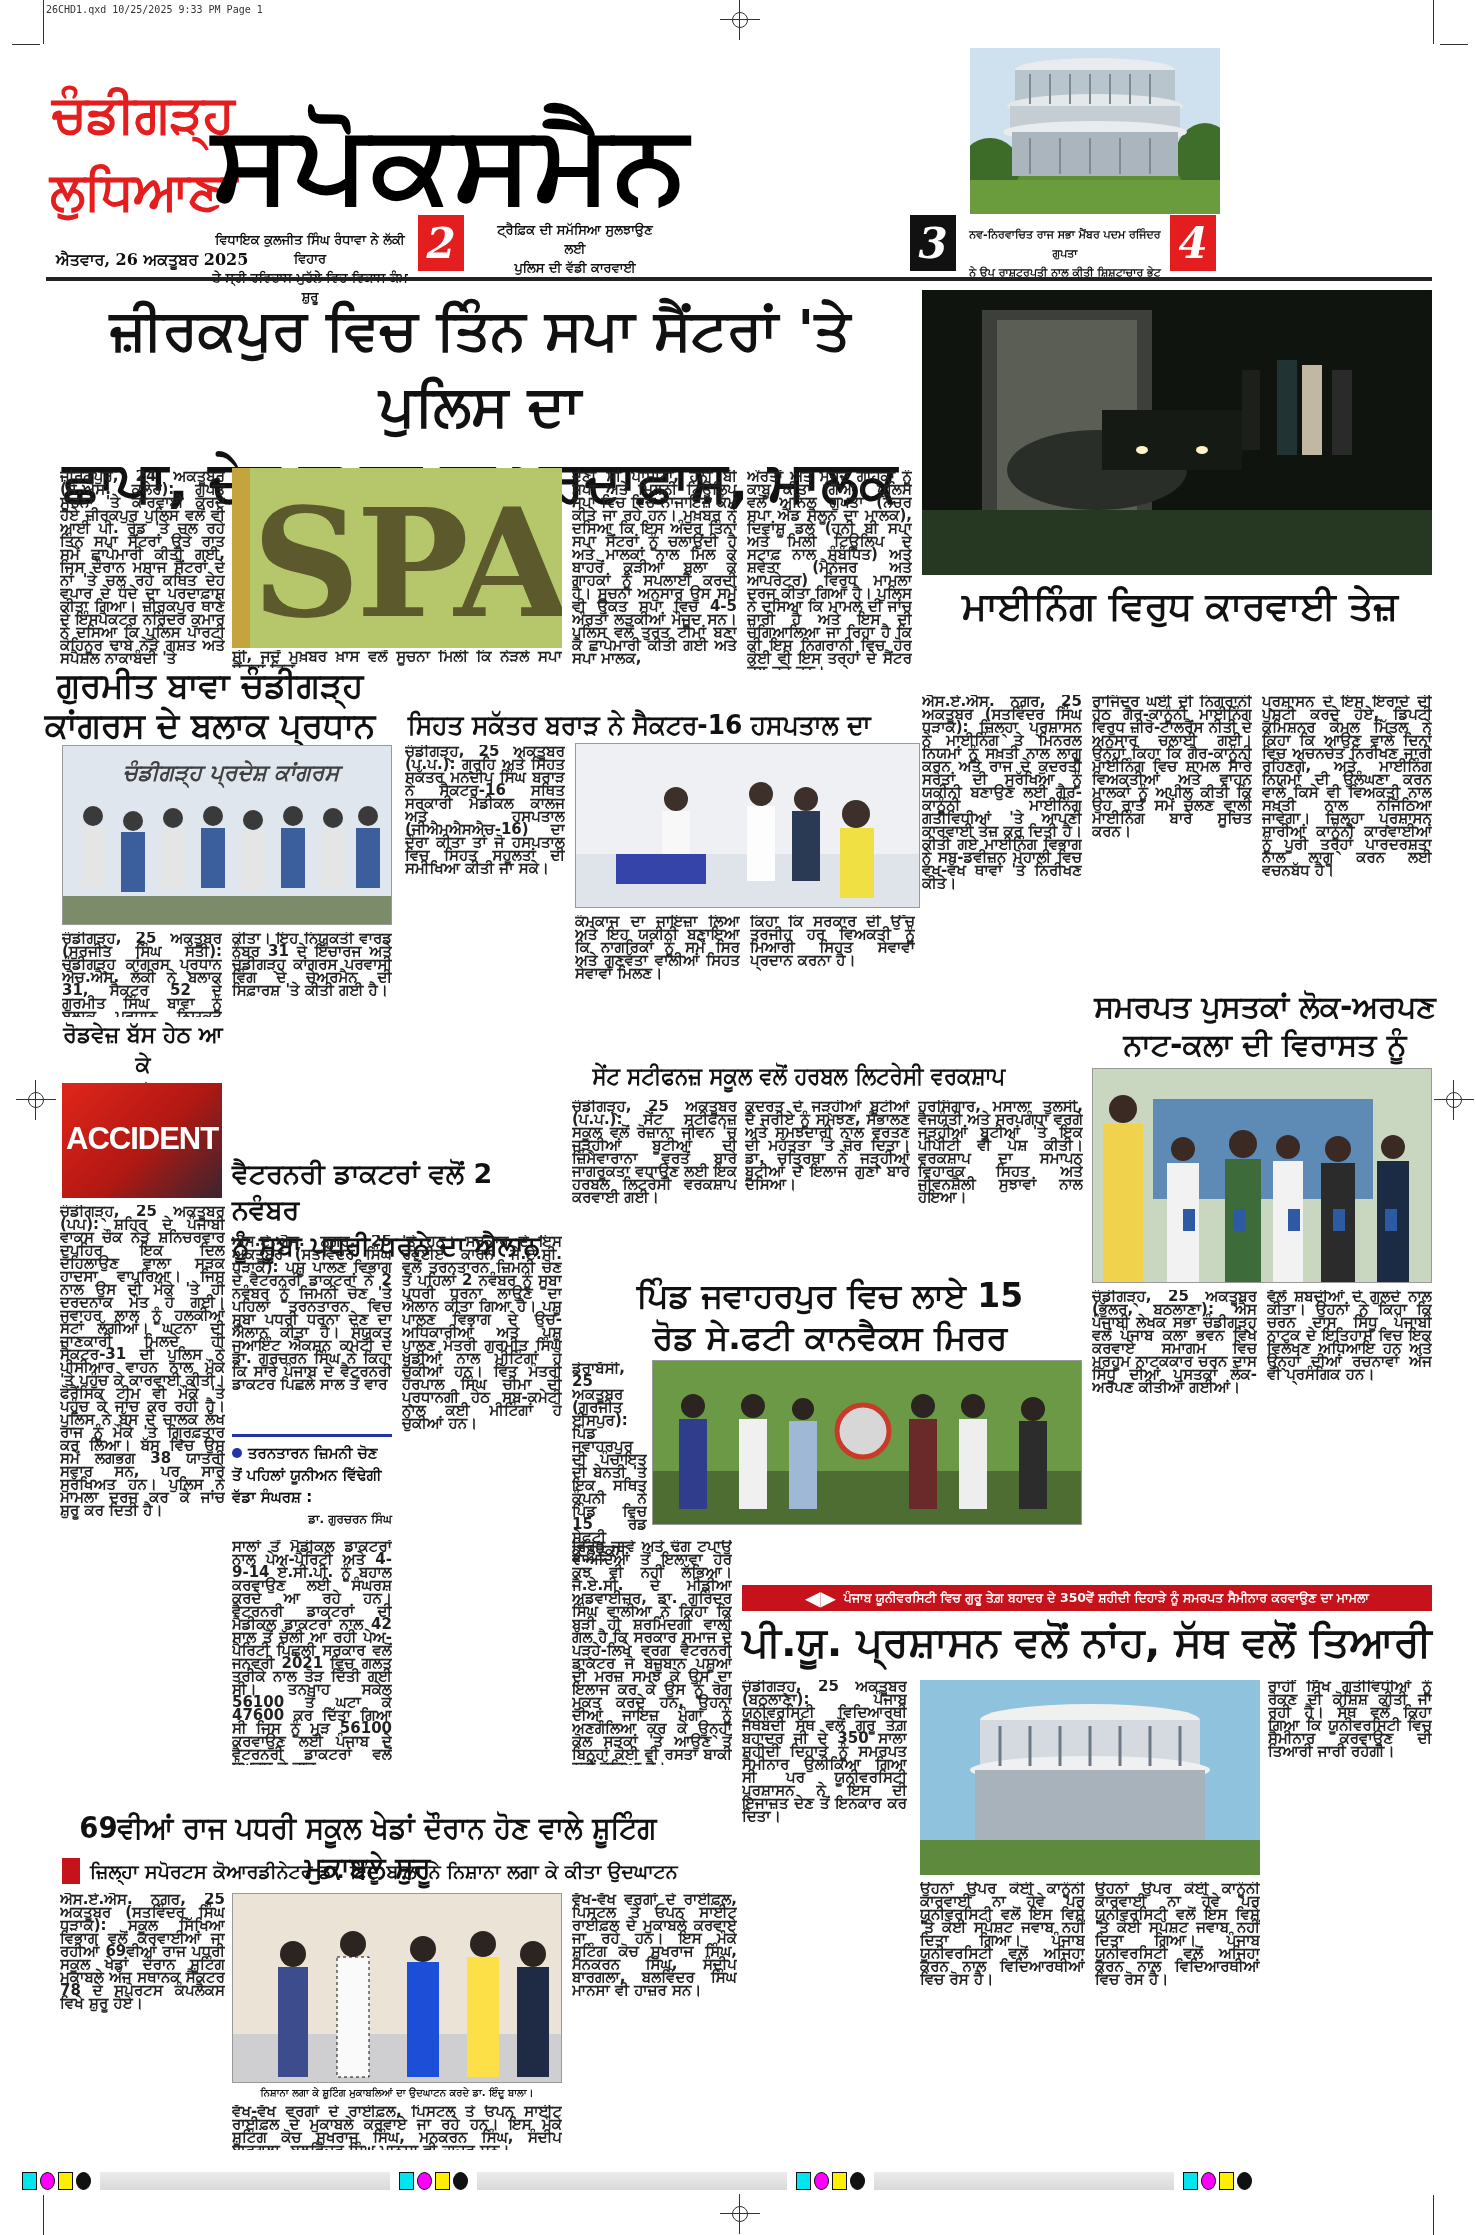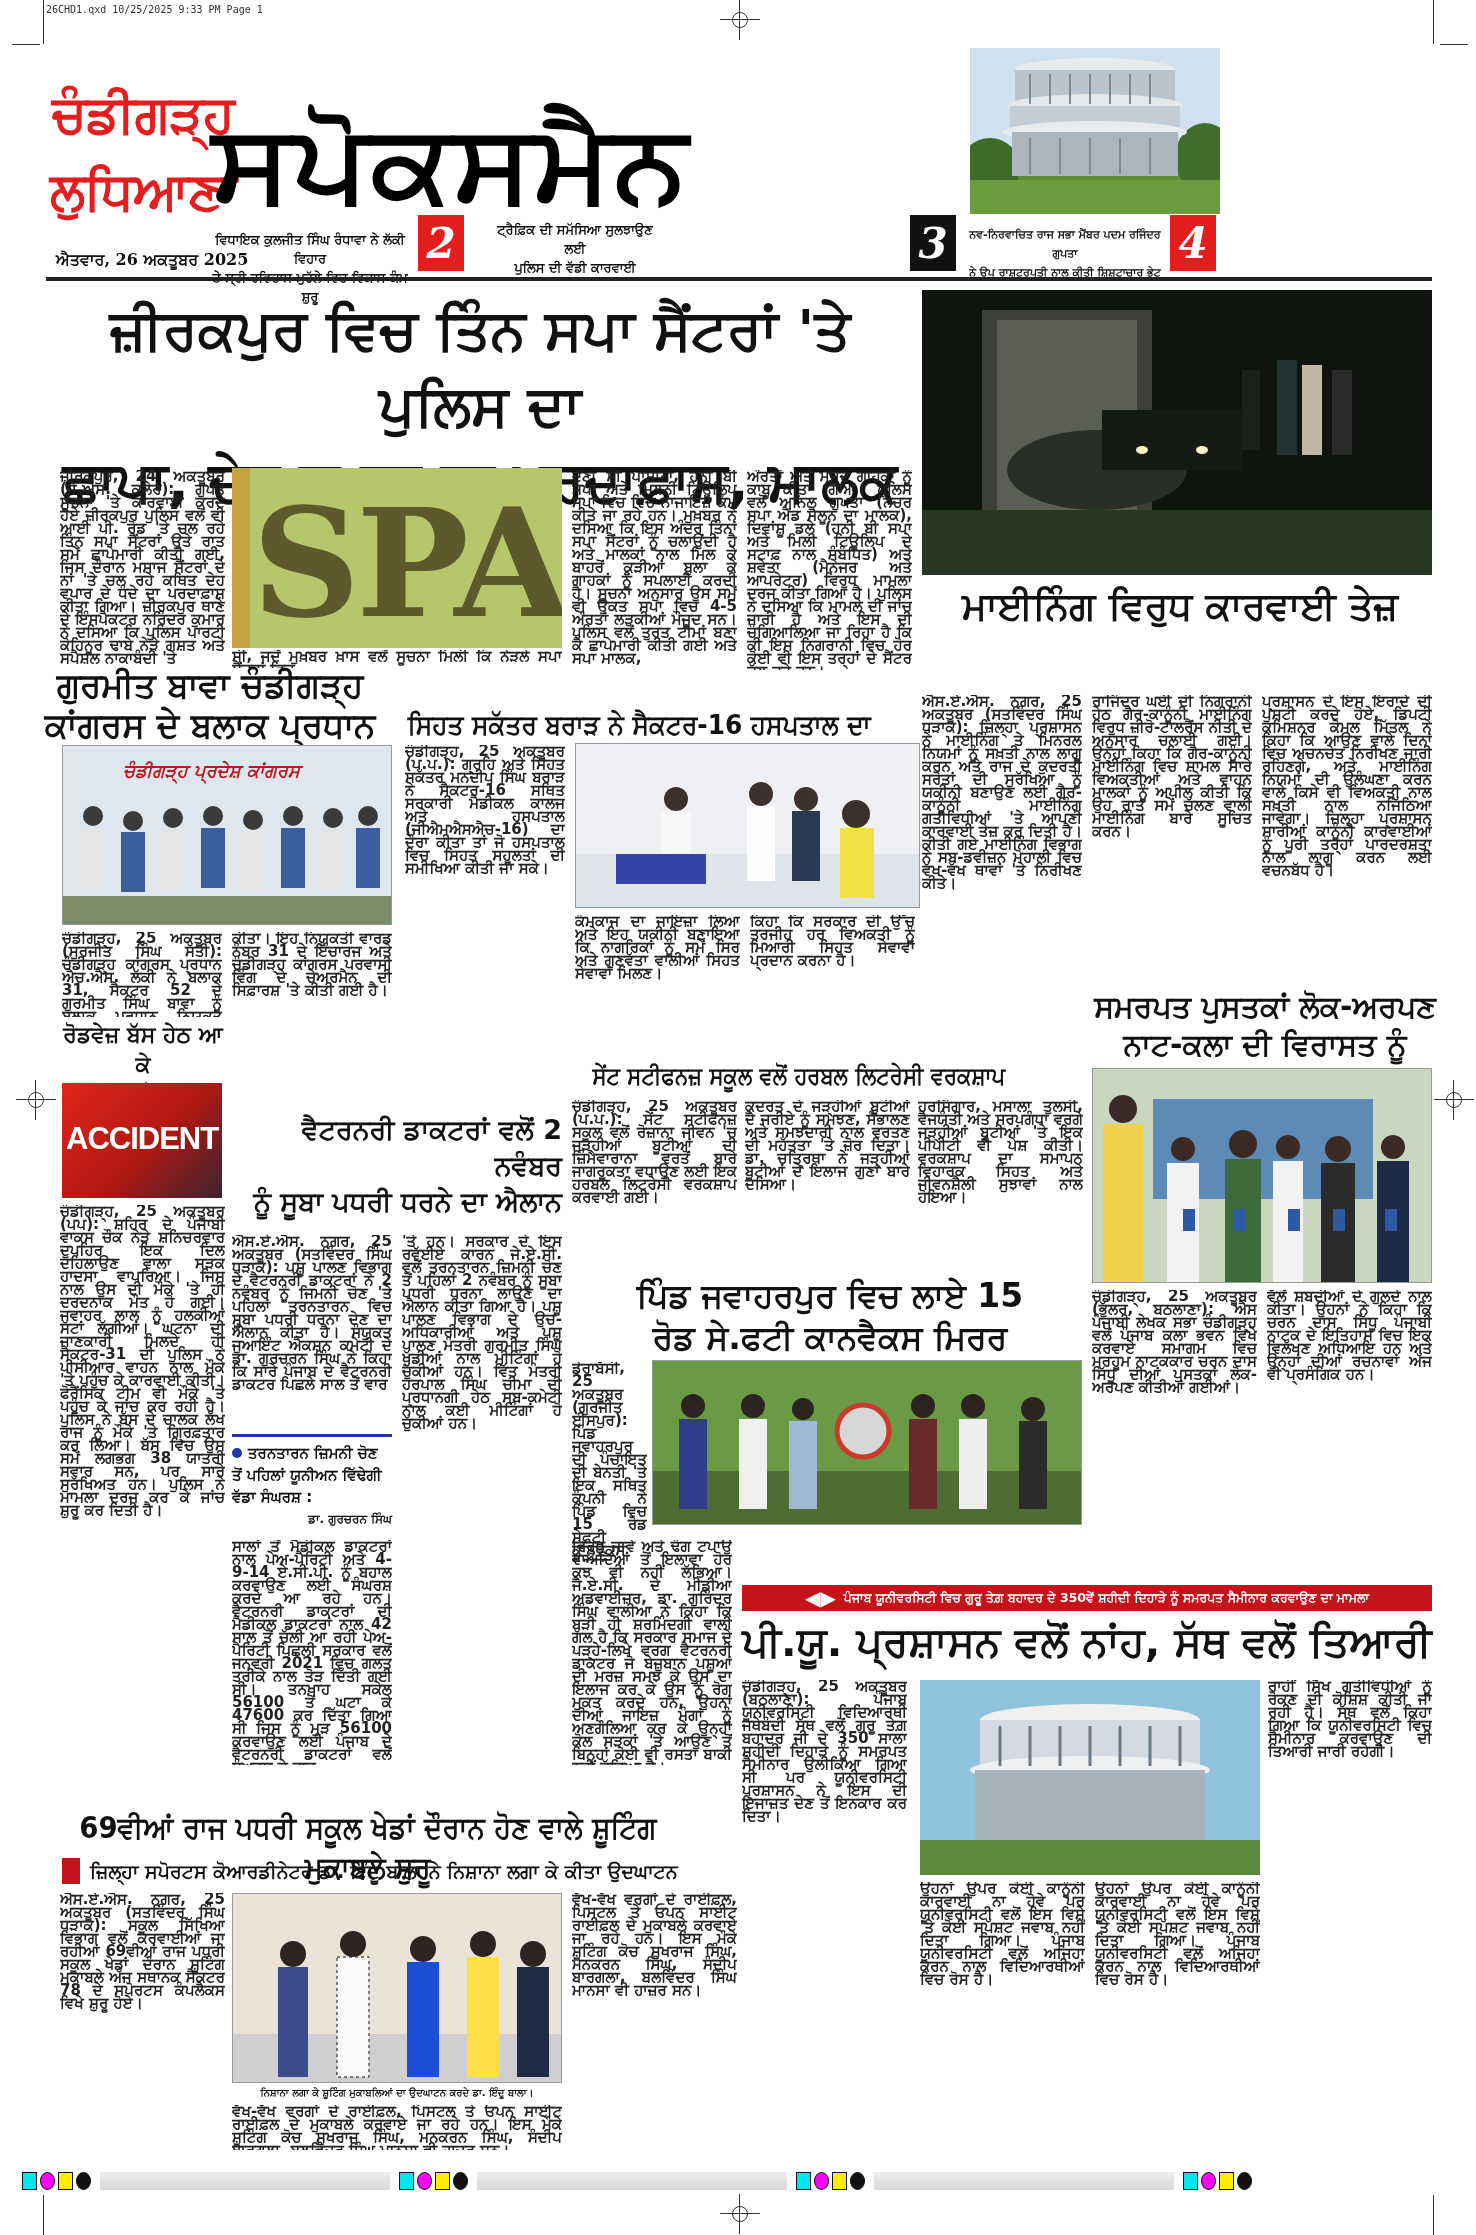--- a/index.html
+++ b/index.html
@@ -157,21 +157,21 @@
 </div>
 <div class="abs body-text" style="left:922px;top:695px;width:160px;height:290px;overflow:hidden">ਐਸ.ਏ.ਐਸ. ਨਗਰ, 25 ਅਕਤੂਬਰ (ਸਤਵਿੰਦਰ ਸਿੰਘ ਧੜਾਕ): ਜ਼ਿਲ੍ਹਾ ਪ੍ਰਸ਼ਾਸਨ ਨੇ ਮਾਈਨਿੰਗ ਤੇ ਮਿਨਰਲ ਨਿਯਮਾਂ ਨੂੰ ਸਖ਼ਤੀ ਨਾਲ ਲਾਗੂ ਕਰਨ ਅਤੇ ਰਾਜ ਦੇ ਕੁਦਰਤੀ ਸਰੋਤਾਂ ਦੀ ਸੁਰੱਖਿਆ ਨੂੰ ਯਕੀਨੀ ਬਣਾਉਣ ਲਈ ਗੈਰ-ਕਾਨੂੰਨੀ ਮਾਈਨਿੰਗ ਗਤੀਵਿਧੀਆਂ 'ਤੇ ਆਪਣੀ ਕਾਰਵਾਈ ਤੇਜ਼ ਕਰ ਦਿਤੀ ਹੈ। ਕੀਤੀ ਗਏ ਮਾਈਨਿੰਗ ਵਿਭਾਗ ਨੇ ਸਬ-ਡਵੀਜ਼ਨ ਮੋਹਾਲੀ ਵਿਚ ਵੱਖ-ਵੱਖ ਥਾਵਾਂ 'ਤੇ ਨਿਰੀਖਣ ਕੀਤੇ।</div>
 <div class="abs body-text" style="left:1092px;top:695px;width:160px;height:290px;overflow:hidden">ਰਾਜਿੰਦਰ ਘਈ ਦੀ ਨਿਗਰਾਨੀ ਹੇਠ ਗੈਰ-ਕਾਨੂੰਨੀ ਮਾਈਨਿੰਗ ਵਿਰੁਧ ਜ਼ੀਰੋ-ਟਾਲਰੈਂਸ ਨੀਤੀ ਦੇ ਅਨੁਸਾਰ ਚਲਾਈ ਗਈ। ਉਨ੍ਹਾਂ ਕਿਹਾ ਕਿ ਗੈਰ-ਕਾਨੂੰਨੀ ਮਾਈਨਿੰਗ ਵਿਚ ਸ਼ਾਮਲ ਸਾਰੇ ਵਿਅਕਤੀਆਂ ਅਤੇ ਵਾਹਨ ਮਾਲਕਾਂ ਨੂੰ ਅਪੀਲ ਕੀਤੀ ਕਿ ਉਹ ਰਾਤ ਸਮੇਂ ਚੱਲਣ ਵਾਲੀ ਮਾਈਨਿੰਗ ਬਾਰੇ ਸੂਚਿਤ ਕਰਨ।</div>
 <div class="abs body-text" style="left:1262px;top:695px;width:170px;height:290px;overflow:hidden">ਪ੍ਰਸ਼ਾਸਨ ਦੇ ਇਸ ਇਰਾਦੇ ਦੀ ਪੁਸ਼ਟੀ ਕਰਦੇ ਹੋਏ, ਡਿਪਟੀ ਕਮਿਸ਼ਨਰ ਕੋਮਲ ਮਿੱਤਲ ਨੇ ਕਿਹਾ ਕਿ ਆਉਣ ਵਾਲੇ ਦਿਨਾਂ ਵਿਚ ਅਚਨਚੇਤ ਨਿਰੀਖਣ ਜਾਰੀ ਰਹਿਣਗੇ, ਅਤੇ ਮਾਈਨਿੰਗ ਨਿਯਮਾਂ ਦੀ ਉਲੰਘਣਾ ਕਰਨ ਵਾਲੇ ਕਿਸੇ ਵੀ ਵਿਅਕਤੀ ਨਾਲ ਸਖ਼ਤੀ ਨਾਲ ਨਜਿੱਠਿਆ ਜਾਵੇਗਾ। ਜ਼ਿਲ੍ਹਾ ਪ੍ਰਸ਼ਾਸਨ ਸਾਰੀਆਂ ਕਾਨੂੰਨੀ ਕਾਰਵਾਈਆਂ ਨੂੰ ਪੂਰੀ ਤਰ੍ਹਾਂ ਪਾਰਦਰਸ਼ਤਾ ਨਾਲ ਲਾਗੂ ਕਰਨ ਲਈ ਵਚਨਬੱਧ ਹੈ।</div>
 
 <div class="abs hl" style="left:40px;top:665px;width:340px;font-size:34px;line-height:40px">
   <div>ਗੁਰਮੀਤ ਬਾਵਾ ਚੰਡੀਗੜ੍ਹ</div>
   <div>ਕਾਂਗਰਸ ਦੇ ਬਲਾਕ ਪ੍ਰਧਾਨ ਬਣੇ</div>
 </div>
 <div class="abs photo" style="left:62px;top:745px;width:330px;height:180px;background:#dfe6ee">
-  <div style="position:absolute;left:60px;top:14px;color:#b91c1c;font-weight:bold;font-size:18px;font-style:italic">ਚੰਡੀਗੜ੍ਹ ਪ੍ਰਦੇਸ਼ ਕਾਂਗਰਸ</div>
+  <div style="position:absolute;left:60px;top:14px;color:#404040;font-weight:bold;font-size:22px;font-style:italic">ਚੰਡੀਗੜ੍ਹ ਪ੍ਰਦੇਸ਼ ਕਾਂਗਰਸ</div>
   <svg width="330" height="180" viewBox="0 0 330 180" style="position:absolute;left:0;top:0">
     <g fill="#3a3a3a">
       <circle cx="30" cy="70" r="10"></circle>
         <circle cx="70" cy="75" r="10"></circle>
         <circle cx="110" cy="72" r="10"></circle>
         <circle cx="150" cy="70" r="10"></circle>
         <circle cx="190" cy="74" r="10"></circle>
         <circle cx="230" cy="70" r="10"></circle>
         <circle cx="270" cy="72" r="10"></circle>
         <circle cx="305" cy="70" r="10"></circle>
@@ -250,21 +250,21 @@
 
 <div class="abs hl" style="left:58px;top:1020px;width:170px;font-size:22px;line-height:30px">
   <div>ਰੋਡਵੇਜ਼ ਬੱਸ ਹੇਠ ਆ ਕੇ</div>
   <div>ਬਜ਼ੁਰਗ ਔਰਤ ਦੀ ਮੌਤ</div>
 </div>
 <div class="abs photo" style="left:62px;top:1083px;width:160px;height:115px;background:linear-gradient(135deg,#e1251b 0%,#b01812 55%,#3a2430 100%);border:none">
   <div style="position:absolute;left:4px;top:38px;color:#fff;font-family:'Liberation Sans',sans-serif;font-weight:900;font-size:31px;letter-spacing:-1px">ACCIDENT</div>
 </div>
 <div class="abs body-text" style="left:60px;top:1205px;width:165px;height:560px;overflow:hidden">ਚੰਡੀਗੜ੍ਹ, 25 ਅਕਤੂਬਰ (ਪਪ): ਸ਼ਹਿਰ ਦੇ ਪੰਜਾਬੀ ਵਾਕਸ ਚੌਕ ਨੇੜੇ ਸ਼ਨਿਚਰਵਾਰ ਦੁਪਹਿਰ ਇਕ ਦਿਲ ਦਹਿਲਾਉਣ ਵਾਲਾ ਸੜਕ ਹਾਦਸਾ ਵਾਪਰਿਆ। ਜਿਸ ਨਾਲ ਉਸ ਦੀ ਮੌਕੇ 'ਤੇ ਹੀ ਦਰਦਨਾਕ ਮੌਤ ਹੋ ਗਈ। ਜਵਾਹਰ ਲਾਲ ਨੂੰ ਹਲਕੀਆਂ ਸੱਟਾਂ ਲੱਗੀਆਂ। ਘਟਨਾ ਦੀ ਜਾਣਕਾਰੀ ਮਿਲਦੇ ਹੀ ਸੈਕਟਰ-31 ਦੀ ਪੁਲਿਸ ਨੇ ਪੀਸੀਆਰ ਵਾਹਨ ਨਾਲ ਮੌਕੇ 'ਤੇ ਪਹੁੰਚ ਕੇ ਕਾਰਵਾਈ ਕੀਤੀ। ਫੋਰੈਂਸਿਕ ਟੀਮ ਵੀ ਮੌਕੇ 'ਤੇ ਪਹੁੰਚ ਕੇ ਜਾਂਚ ਕਰ ਰਹੀ ਹੈ। ਪੁਲਿਸ ਨੇ ਬੱਸ ਦੇ ਚਾਲਕ ਲੱਖ ਰਾਜ ਨੂੰ ਮੌਕੇ 'ਤੇ ਗ੍ਰਿਫ਼ਤਾਰ ਕਰ ਲਿਆ। ਬੱਸ ਵਿਚ ਉਸ ਸਮੇਂ ਲਗਭਗ 38 ਯਾਤਰੀ ਸਵਾਰ ਸਨ, ਪਰ ਸਾਰੇ ਸੁਰੱਖਿਅਤ ਹਨ। ਪੁਲਿਸ ਨੇ ਮਾਮਲਾ ਦਰਜ ਕਰ ਕੇ ਜਾਂਚ ਸ਼ੁਰੂ ਕਰ ਦਿਤੀ ਹੈ।</div>
 
-<div class="abs hl" style="left:232px;top:1112px;width:330px;font-size:27px;line-height:36px;text-align:right">
+<div class="abs hl" style="left:232px;top:1156px;width:330px;font-size:27px;line-height:36px;text-align:left">
   <div>ਵੈਟਰਨਰੀ ਡਾਕਟਰਾਂ ਵਲੋਂ 2 ਨਵੰਬਰ</div>
   <div>ਨੂੰ ਸੂਬਾ ਪਧਰੀ ਧਰਨੇ ਦਾ ਐਲਾਨ</div>
 </div>
 <div class="abs body-text" style="left:232px;top:1235px;width:160px;height:195px;overflow:hidden">ਐਸ.ਏ.ਐਸ. ਨਗਰ, 25 ਅਕਤੂਬਰ (ਸਤਵਿੰਦਰ ਸਿੰਘ ਧੜਾਕ): ਪਸ਼ੂ ਪਾਲਣ ਵਿਭਾਗ ਦੇ ਵੈਟਰਨਰੀ ਡਾਕਟਰਾਂ ਨੇ 2 ਨਵੰਬਰ ਨੂੰ ਜਿਮਨੀ ਚੋਣ 'ਤੇ ਪਹਿਲਾਂ ਤਰਨਤਾਰਨ ਵਿਚ ਸੂਬਾ ਪਧਰੀ ਧਰਨਾ ਦੇਣ ਦਾ ਐਲਾਨ ਕੀਤਾ ਹੈ। ਸੰਯੁਕਤ ਜੁਆਇੰਟ ਐਕਸ਼ਨ ਕਮੇਟੀ ਦੇ ਡਾ. ਗੁਰਚਰਨ ਸਿੰਘ ਨੇ ਕਿਹਾ ਕਿ ਸਾਰੇ ਪੰਜਾਬ ਦੇ ਵੈਟਰਨਰੀ ਡਾਕਟਰ ਪਿਛਲੇ ਸਾਲ ਤੋਂ ਵਾਰ</div>
 <div class="abs blue-rule" style="left:232px;top:1434px;width:160px"></div>
 <div class="abs" style="left:232px;top:1442px;width:160px;font-size:15px;line-height:22px;font-weight:bold">
   <span class="bullet-dot"></span><span>ਤਰਨਤਾਰਨ ਜ਼ਿਮਨੀ ਚੋਣ ਤੋਂ ਪਹਿਲਾਂ ਯੂਨੀਅਨ ਵਿੱਢੇਗੀ ਵੱਡਾ ਸੰਘਰਸ਼ :</span>
   <div style="font-size:12px;text-align:right">ਡਾ. ਗੁਰਚਰਨ ਸਿੰਘ</div>
 </div>
 <div class="abs body-text" style="left:232px;top:1540px;width:160px;height:225px;overflow:hidden">ਸਾਲਾਂ ਤੋਂ ਮੈਡੀਕਲ ਡਾਕਟਰਾਂ ਨਾਲ ਪੇਅ-ਪੈਰਿਟੀ ਅਤੇ 4-9-14 ਏ.ਸੀ.ਪੀ. ਨੂੰ ਬਹਾਲ ਕਰਵਾਉਣ ਲਈ ਸੰਘਰਸ਼ ਕਰਦੇ ਆ ਰਹੇ ਹਨ। ਵੈਟਰਨਰੀ ਡਾਕਟਰਾਂ ਦੀ ਮੈਡੀਕਲ ਡਾਕਟਰਾਂ ਨਾਲ 42 ਸਾਲ ਤੋਂ ਚੱਲੀ ਆ ਰਹੀ ਪੇਅ-ਪੈਰਿਟੀ ਪਿਛਲੀ ਸਰਕਾਰ ਵਲੋਂ ਜਨਵਰੀ 2021 ਵਿਚ ਗਲਤ ਤਰੀਕੇ ਨਾਲ ਤੋੜ ਦਿੱਤੀ ਗਈ ਸੀ। ਤਨਖ਼ਾਹ ਸਕੇਲ 56100 ਤੋਂ ਘਟਾ ਕੇ 47600 ਕਰ ਦਿੱਤਾ ਗਿਆ ਸੀ ਜਿਸ ਨੂੰ ਮੁੜ 56100 ਕਰਵਾਉਣ ਲਈ ਪੰਜਾਬ ਦੇ ਵੈਟਰਨਰੀ ਡਾਕਟਰਾਂ ਵਲੋਂ ਸੰਘਰਸ਼ ਦੇ ਰਾਹ</div>

